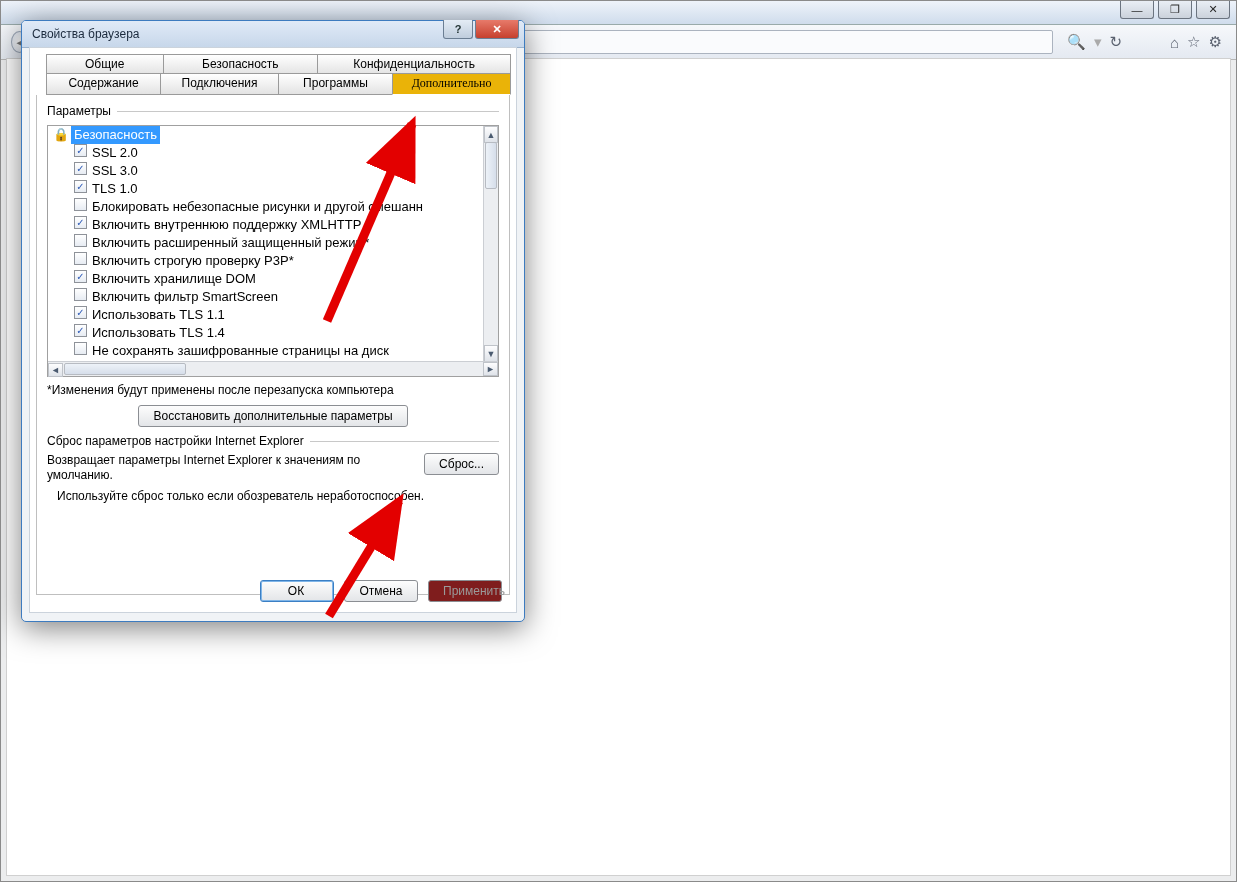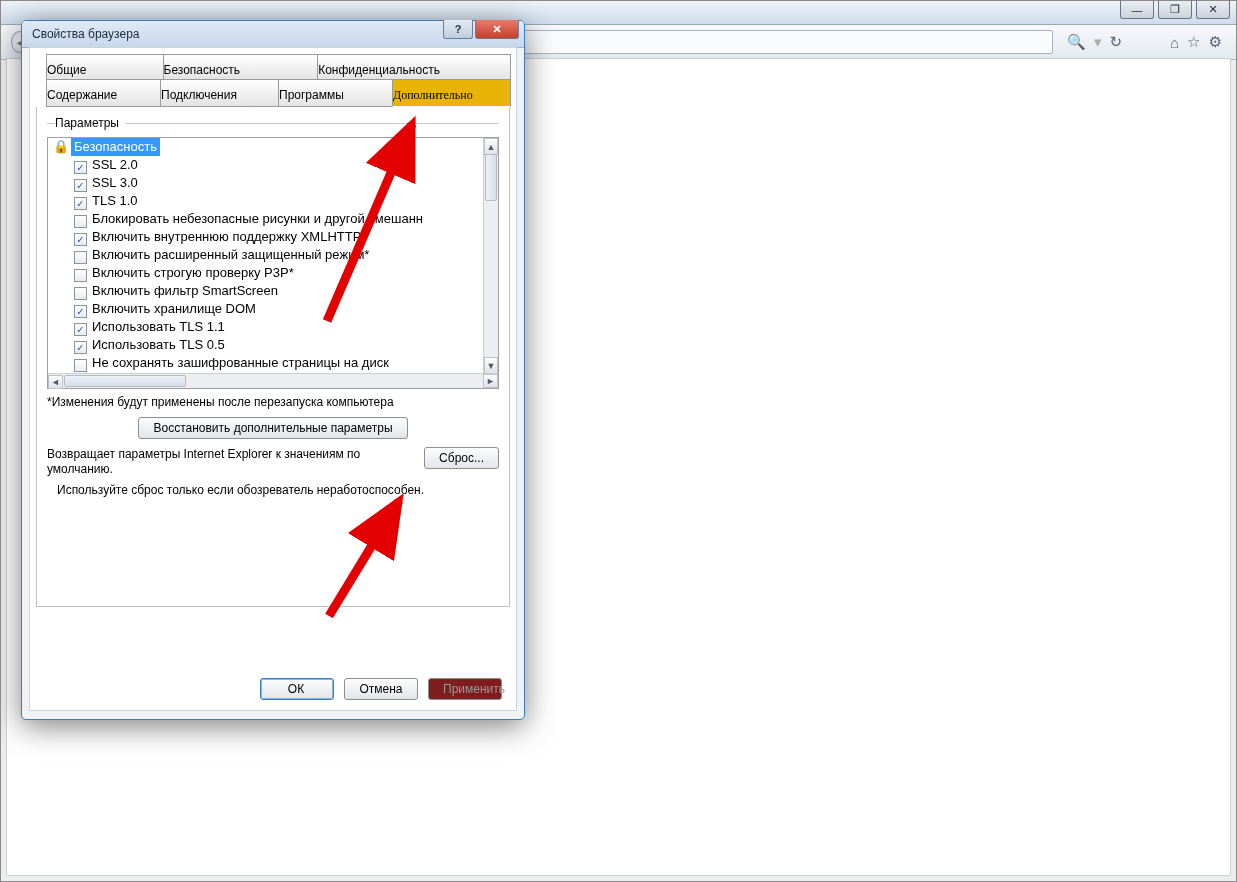--- a/index.html
+++ b/index.html
@@ -9,52 +9,52 @@
   .win-btns { position:absolute; top:0; right:6px; height:20px; display:flex; gap:4px;}
   .win-btn { width:32px; height:17px; border:1px solid #6b7480; border-top:none; border-radius:0 0 3px 3px; background:linear-gradient(#e9eef5,#cbd2db); display:flex; align-items:center; justify-content:center; font-size:11px; color:#2a2a2a; }
   .toolbar { height:34px; border-bottom:1px solid #b6b6b6; background:linear-gradient(#f6f8fb,#e4e9f1); display:flex; align-items:center; gap:10px; padding:0 10px; }
   .toolbar .left { width:40px; display:flex; gap:6px;}
   .circle { width:20px; height:20px; border:1px solid #9da8b8; border-radius:50%; background:radial-gradient(#fff,#d7deea); display:flex; align-items:center; justify-content:center; color:#7a7a7a; font-size:10px;}
   .addr { flex:1; height:22px; border:1px solid #abb3bf; border-radius:2px; background:#fafbfd;}
   .tool-icons { display:flex; gap:8px; align-items:center; color:#5b6270; padding:0 4px;}
   .tool-icons span { font-size:15px; }
   .content { position:absolute; top:57px; left:5px; right:5px; bottom:5px; background:#fff; border:1px solid #d0d0d0;}
   
-  .dialog { position:absolute; left:20px; top:19px; width:504px; height:700px; background:#f0f3f6;
+  .dialog { position:absolute; left:20px; top:19px; width:504px; height:602px; background:#f0f3f6;
             border:1px solid #3d7bbf; border-radius:5px; box-shadow:0 6px 30px rgba(0,0,0,.5); box-sizing:border-box;}
   .titlebar { height:26px; border-radius:4px 4px 0 0; background:linear-gradient(#e0eaf7,#c7d7ea);
               display:flex; align-items:center; padding-left:10px; position:relative; font-size:12px; color:#1b2a3d; border-bottom:1px solid #9bb2cc;}
   .tb-btns { position:absolute; right:5px; top:-1px; display:flex; gap:2px;}
   .tb-btn { width:28px; height:18px; border:1px solid #6b7e93; border-top:none; border-radius:0 0 3px 3px;
             display:flex; align-items:center; justify-content:center; font-size:11px; font-weight:bold;}
   .tb-help { background:linear-gradient(#e4ecf5,#bfcddd); color:#233; }
   .tb-close { background:linear-gradient(#e77a6a,#c6402e); color:#fff; width:42px;}
   .dialog-body { position:absolute; top:26px; left:7px; right:7px; bottom:8px; background:#fff; border:1px solid #cbd3dc; box-sizing:border-box; padding:6px;}
   
   .tabrow { display:flex; }
-  .tabrow .tab { border:1px solid #9a9a9a; padding:8px 0 3px; font-size:12px; background:linear-gradient(#fff,#e3e3e3); margin-right:-1px;}
+  .tabrow .tab { border:1px solid #9a9a9a; padding:2px 0 3px; font-size:12px; text-align:center; background:linear-gradient(#fff,#e3e3e3); margin-right:-1px;}
   .tabrow.top .tab { border-bottom:none; }
   .tabrow.bottom .tab { margin-top:-1px; }
   .tab.active { background:#eab308; border-bottom:1px solid #fff; font-weight:normal; z-index:2; position:relative;font-family:Liberation Serif, serif;}
   .tab.offset { margin-left:10px; }
   .tw1{width:118px;} .tsec{width:157px;} .tconf{width:196px;}
   .tb1{width:114px; margin-left:10px;} .tb2{width:118px;} .tb3{width:114px;} .tb4{width:118px;}
   .pane { border:1px solid #bfbfbf; border-top:none; padding:10px 10px 6px 10px; }
   
   .group { margin-bottom:8px; }
   .group-title { position:relative; height:12px;}
   .group-title .line { position:absolute; top:6px; left:0; right:0; border-top:1px solid #c8c8c8;}
-  .group-title .lbl { position:absolute; left:8px; top:-1px; background:#fff; padding-right:6px; font-size:12px;}
+  .group-title .lbl { position:absolute; left:0; top:-1px; background:#fff; padding-right:6px; font-size:12px;}
   
   .listbox-wrap { margin-top:8px; border:1px solid #a0a0a0; height:250px; position:relative; background:#fff;}
   .listbox { position:absolute; top:0; bottom:14px; left:0; right:14px; overflow:hidden; font-size:13px; line-height:18px;}
   .listbox .cat { display:flex; align-items:center; gap:2px; padding-left:5px;}
   .listbox .cat .lock { width:16px; height:16px; display:flex; align-items:center; justify-content:center; color:#c49a2b; font-size:13px;}
   .listbox .cat .txt { background:#3399ff; color:#fff; padding:0 3px;}
-  .listbox .item { display:flex; align-items:flex-end; gap:5px; padding-left:26px; white-space:nowrap;}
+  .listbox .item { display:flex; align-items:flex-start; gap:5px; padding-left:26px; white-space:nowrap;}
   .cb { width:13px; height:13px; border:1px solid #8e9299; background:linear-gradient(#fff,#e7ecf3); box-sizing:border-box; display:flex; align-items:center; justify-content:center; font-size:10px; color:#2f5bb7;}
   .cb.checked::after{ content:"✓"; line-height:1;}
   .v-scroll { position:absolute; top:0; right:0; bottom:14px; width:14px; background:#eceef1; border-left:1px solid #cbced3; }
   .v-scroll .arrow { height:15px; display:flex; align-items:center; justify-content:center; font-size:9px; color:#4b5b70; border:1px solid #bfc3c9; background:linear-gradient(#fdfdfe,#dfe3e9);}
   .v-scroll .thumb { position:absolute; left:1px; right:1px; top:16px; height:45px; border:1px solid #b7bbc2; border-radius:2px; background:linear-gradient(90deg,#edf2f8,#d6deea);}
   .h-scroll { position:absolute; bottom:0; left:0; right:0; height:14px; background:#eceef1; border-top:1px solid #cbced3; }
   .h-scroll .harrow { width:15px; height:100%; display:inline-flex; align-items:center; justify-content:center; font-size:9px; color:#4b5b70; border:1px solid #bfc3c9; background:linear-gradient(#fdfdfe,#dfe3e9); box-sizing:border-box;}
   .h-scroll .hrt { float:right;}
   .h-scroll .hthumb { position:absolute; top:1px; bottom:1px; left:16px; width:120px; border:1px solid #b7bbc2; border-radius:2px; background:linear-gradient(#edf2f8,#d6deea);}
   .note { font-size:12px; margin-top:6px;}
@@ -160,34 +160,34 @@
                 </div>
                 <div class="item">
                   <span class="cb"></span>
                   <span>Включить расширенный защищенный режим*</span>
                 </div>
                 <div class="item">
                   <span class="cb"></span>
                   <span>Включить строгую проверку P3P*</span>
                 </div>
                 <div class="item">
+                  <span class="cb checked"></span>
+                  <span>Включить хранилище DOM</span>
+                </div>
+                <div class="item">
                   <span class="cb"></span>
                   <span>Включить фильтр SmartScreen</span>
                 </div>
                 <div class="item">
                   <span class="cb checked"></span>
-                  <span>Включить хранилище DOM</span>
-                </div>
-                <div class="item">
-                  <span class="cb checked"></span>
                   <span>Использовать TLS 1.1</span>
                 </div>
                 <div class="item">
                   <span class="cb checked"></span>
-                  <span>Использовать TLS 0.5</span>
+                  <span>Использовать TLS 1.4</span>
                 </div>
                 <div class="item">
                   <span class="cb"></span>
                   <span>Не сохранять зашифрованные страницы на диск</span>
                 </div>
                 <div class="item">
                   <span>Отправлять на посещаемые через Internet Explorer ве</span>
                 </div>
               </div>
             <div class="v-scroll">
@@ -202,20 +202,24 @@
             </div>
           </div>
 
           <div class="note">*Изменения будут применены после перезапуска компьютера</div>
           <div class="restore-row">
             <button class="btn">Восстановить дополнительные параметры</button>
           </div>
         </div>
 
         <div class="group">
+          <div class="group-title">
+            <div class="line"></div>
+            <div class="lbl">Сброс параметров настройки Internet Explorer</div>
+          </div>
           <div class="reset-row">
             <div class="txt">Возвращает параметры Internet Explorer к значениям по умолчанию.</div>
             <button class="btn" style="white-space:nowrap">Сброс...</button>
           </div>
           <div class="notice">Используйте сброс только если обозреватель неработоспособен.</div>
         </div>
       </div>
 
       <div class="dlg-buttons">
         <button class="btn default" style="width:74px">ОК</button>

